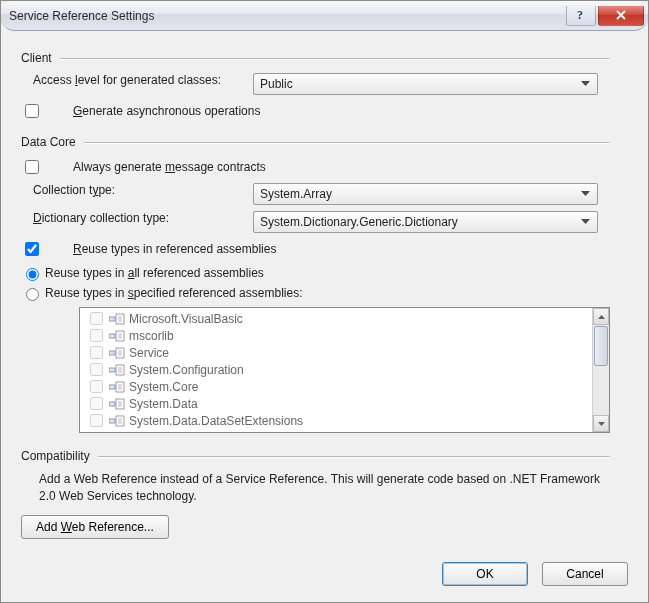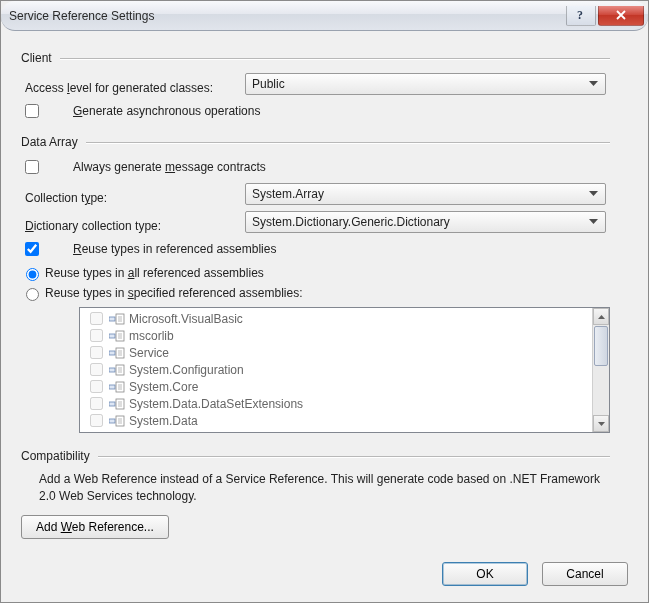--- a/index.html
+++ b/index.html
@@ -11,21 +11,21 @@
   .titlebar .btn { width:28px; height:20px; margin-left:0; display:flex; align-items:center; justify-content:center; border:1px solid rgba(0,0,0,.25); border-top:none; font-size:11px; font-weight:bold; }
   .titlebar .btn.help { background:linear-gradient(#eef2f8,#d7dde7); color:#2b2b2b; border-radius:0 0 2px 2px; margin-right:2px; width:30px; }
   .titlebar .btn.close { width:46px; background:linear-gradient(#e78b85,#cf4a3d 45%,#c23526 46%,#d05040); color:#fff; border-radius:0 0 3px 3px; margin-right:4px; }
   
   .content { flex:1; padding:14px 38px 10px 20px; background:#f0f0f0; overflow:hidden; }
   .section-header { display:flex; align-items:center; margin:6px 0 8px 0; }
   .section-header .lbl { color:#222; margin-right:8px; }
   .section-header .rule { flex:1; height:1px; background:#b8b8b8; box-shadow:0 1px 0 #fff; }
   .indent { margin-left:0; }
   .indent2 { margin-left:40px; }
-  .row { display:flex; align-items:flex-end; margin:6px 4px; }
+  .row { display:flex; align-items:flex-start; margin:6px 12px; }
   .row .label { width:220px; }
   .dropdown { flex:1; height:22px; border:1px solid #999; border-radius:2px; background:linear-gradient(#fdfdfd,#e8e8e8); display:flex; align-items:center; padding:0 22px 0 6px; position:relative; }
   .dropdown .arrow { position:absolute; right:4px; top:3px; width:16px; height:14px; display:flex; align-items:center; justify-content:center; }
   .dropdown .arrow svg { display:block; }
   .cbrow { display:flex; align-items:center; margin:6px 0;gap:28px; }
   .cbrow input[type=checkbox] { margin-right:6px; width:14px; height:14px; }
   .rdrow { display:flex; align-items:center; margin:4px 0; }
   .rdrow input[type=radio] { margin-right:6px; }
   .u { text-decoration:underline; }
   .listbox { border:1px solid #828790; background:#fff; height:126px; margin-left:58px; margin-top:6px; position:relative; display:flex; }
@@ -82,21 +82,21 @@
         </span>
     </div>
   </div>
 
   <div class="cbrow indent">
     <input type="checkbox" style="">
     <label><span class="u">G</span><span>enerate asynchronous operations</span></label>
   </div>
 
   <div class="section-header" style="margin-top:14px">
-    <span class="lbl">Data Array</span>
+    <span class="lbl">Data Core</span>
     <div class="rule"></div>
   </div>
 
   <div class="cbrow indent">
     <input type="checkbox" style="">
     <label><span>Always generate </span><span class="u">m</span><span>essage contracts</span></label>
   </div>
 
   <div class="row indent">
     <div class="label">
@@ -212,34 +212,34 @@
           <input type="checkbox" disabled="" style="">
           <span class="vsicon">
             <svg width="16" height="12" viewBox="0 0 16 12">
               <rect x="0" y="4" width="6" height="4" fill="#dde6f4" stroke="#6b88b5" stroke-width="0.8"></rect>
               <rect x="7" y="1" width="8" height="10" fill="#fff" stroke="#888" stroke-width="0.8"></rect>
               <line x1="9" y1="4" x2="13" y2="4" stroke="#aaa" stroke-width="0.8"></line>
               <line x1="9" y1="6" x2="13" y2="6" stroke="#aaa" stroke-width="0.8"></line>
               <line x1="9" y1="8" x2="13" y2="8" stroke="#aaa" stroke-width="0.8"></line>
             </svg>
           </span>
+          <span>System.Data</span>
+        </div>
+        <div class="item greyed">
+          <input type="checkbox" disabled="" style="">
+          <span class="vsicon">
+            <svg width="16" height="12" viewBox="0 0 16 12">
+              <rect x="0" y="4" width="6" height="4" fill="#dde6f4" stroke="#6b88b5" stroke-width="0.8"></rect>
+              <rect x="7" y="1" width="8" height="10" fill="#fff" stroke="#888" stroke-width="0.8"></rect>
+              <line x1="9" y1="4" x2="13" y2="4" stroke="#aaa" stroke-width="0.8"></line>
+              <line x1="9" y1="6" x2="13" y2="6" stroke="#aaa" stroke-width="0.8"></line>
+              <line x1="9" y1="8" x2="13" y2="8" stroke="#aaa" stroke-width="0.8"></line>
+            </svg>
+          </span>
           <span>System.Data.DataSetExtensions</span>
-        </div>
-        <div class="item greyed">
-          <input type="checkbox" disabled="" style="">
-          <span class="vsicon">
-            <svg width="16" height="12" viewBox="0 0 16 12">
-              <rect x="0" y="4" width="6" height="4" fill="#dde6f4" stroke="#6b88b5" stroke-width="0.8"></rect>
-              <rect x="7" y="1" width="8" height="10" fill="#fff" stroke="#888" stroke-width="0.8"></rect>
-              <line x1="9" y1="4" x2="13" y2="4" stroke="#aaa" stroke-width="0.8"></line>
-              <line x1="9" y1="6" x2="13" y2="6" stroke="#aaa" stroke-width="0.8"></line>
-              <line x1="9" y1="8" x2="13" y2="8" stroke="#aaa" stroke-width="0.8"></line>
-            </svg>
-          </span>
-          <span>System.Data</span>
         </div>
       </div>
     <div class="scroll">
       <div class="sbtn">
           <svg width="7" height="4" viewBox="0 0 7 4">
             <path d="M0 4 L3.5 0 L7 4 Z" fill="#606060"></path>
           </svg>
         </div>
       <div class="thumb"></div>
       <div class="sbtn" style="position:absolute;bottom:0;left:0;right:0">

